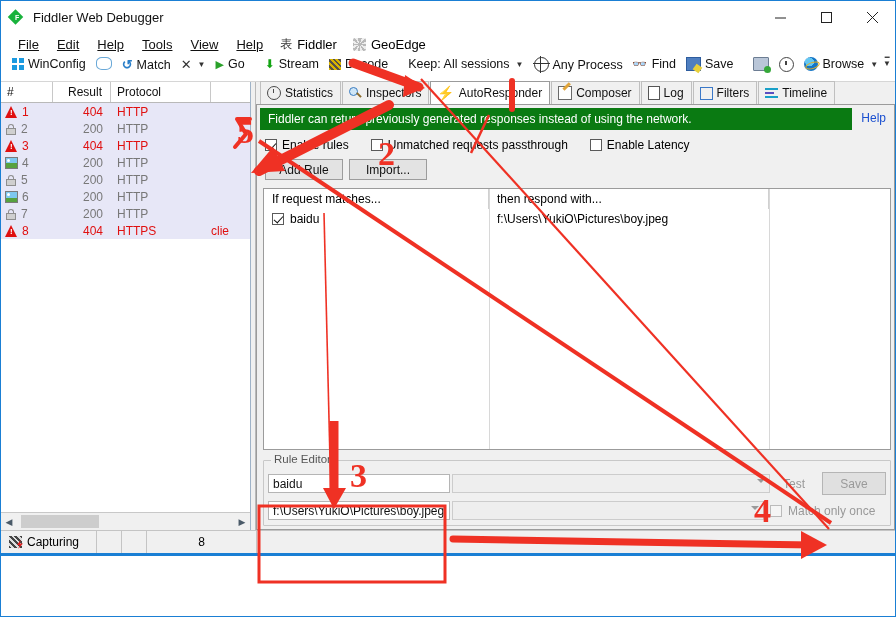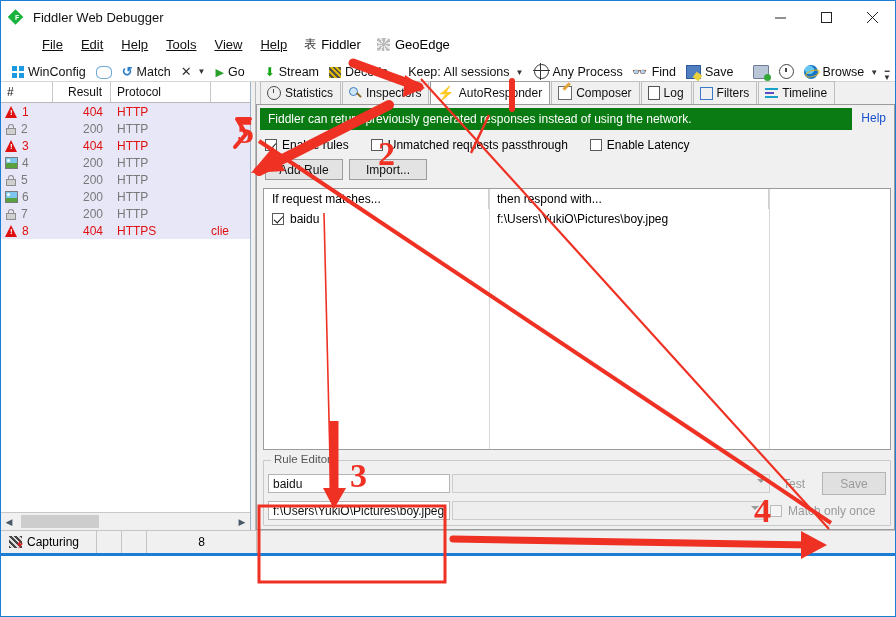--- a/index.html
+++ b/index.html
@@ -17,31 +17,31 @@
   .titlebar{height:32px;display:flex;align-items:center;background:#fff;padding-left:9px;}
   .tb-logo{width:15px;height:15px;position:relative;margin-right:8px;flex:none;}
   .tb-logo .dia{position:absolute;left:0;top:0;width:11px;height:11px;background:#19b23c;transform:rotate(45deg) translate(1px,1px);}
   .tb-logo .dot{position:absolute;left:5px;top:4px;color:#fff;font-size:7px;font-weight:bold;z-index:2;line-height:8px;}
   .tb-title{font-size:13px;color:#111;}
   .tb-controls{margin-left:auto;display:flex;height:32px;}
   .tb-btn{width:46px;height:32px;display:flex;align-items:center;justify-content:center;font-size:13px;color:#222;}
   .tb-btn svg{display:block;}
 
   
-  .menubar{height:22px;display:flex;align-items:center;background:#fff;padding-left:8px;font-size:13px;margin-left:24px;}
+  .menubar{height:22px;display:flex;align-items:center;background:#fff;padding-left:8px;font-size:13px;}
   .menu-item{padding:2px 9px;color:#111;}
   .menu-item u{text-decoration:underline;}
   .menu-ext{display:flex;align-items:center;padding:2px 8px;gap:5px;}
   .ic-fiddlerm{font-size:12px;color:#333;}
   .ic-geoedge{width:13px;height:13px;background:
      repeating-conic-gradient(#b9b9b9 0% 6%, #eeeeee 6% 12%);
      border-radius:2px;display:inline-block;}
 
   
-  .toolbar{height:26px;display:flex;align-items:flex-end;background:#fff;border-bottom:1px solid #d6d6d6;
+  .toolbar{height:26px;display:flex;align-items:flex-start;background:#fff;border-bottom:1px solid #d6d6d6;
            font-size:12.5px;padding-left:6px;gap:0px;white-space:nowrap;}
   .tool{display:flex;align-items:center;gap:4px;padding:2px 5px;color:#111;}
   .tsep{width:1px;height:16px;background:#cfcfcf;margin:0 5px;}
   .caret{font-size:8px;color:#333;margin-left:2px;}
   .ic-win{width:12px;height:12px;display:grid;grid-template-columns:1fr 1fr;grid-template-rows:1fr 1fr;gap:1.5px;}
   .ic-win i{background:#1b9ae0;display:block;}
   .ic-comment{width:14px;height:11px;border:1.4px solid #6aa9d8;border-radius:6px/5px;}
   .ic-replay{color:#2a7fc9;font-size:13px;font-weight:bold;}
   .ic-x{font-size:13px;color:#333;}
   .ic-go{color:#2aa12a;font-size:11px;}

